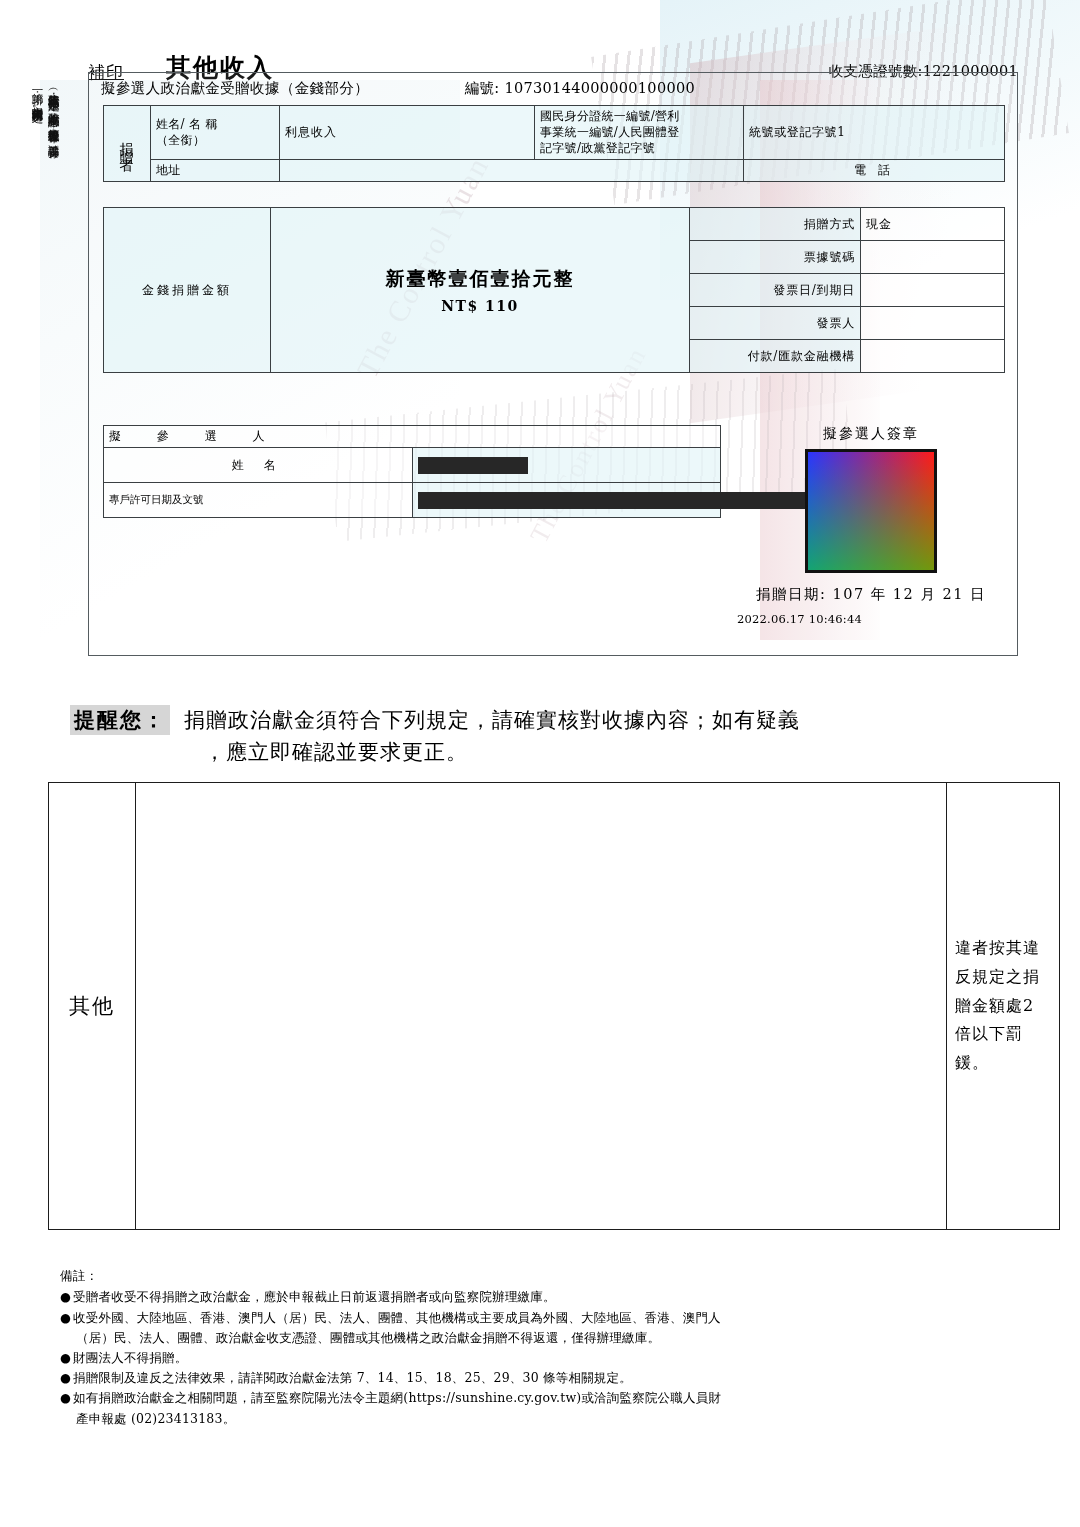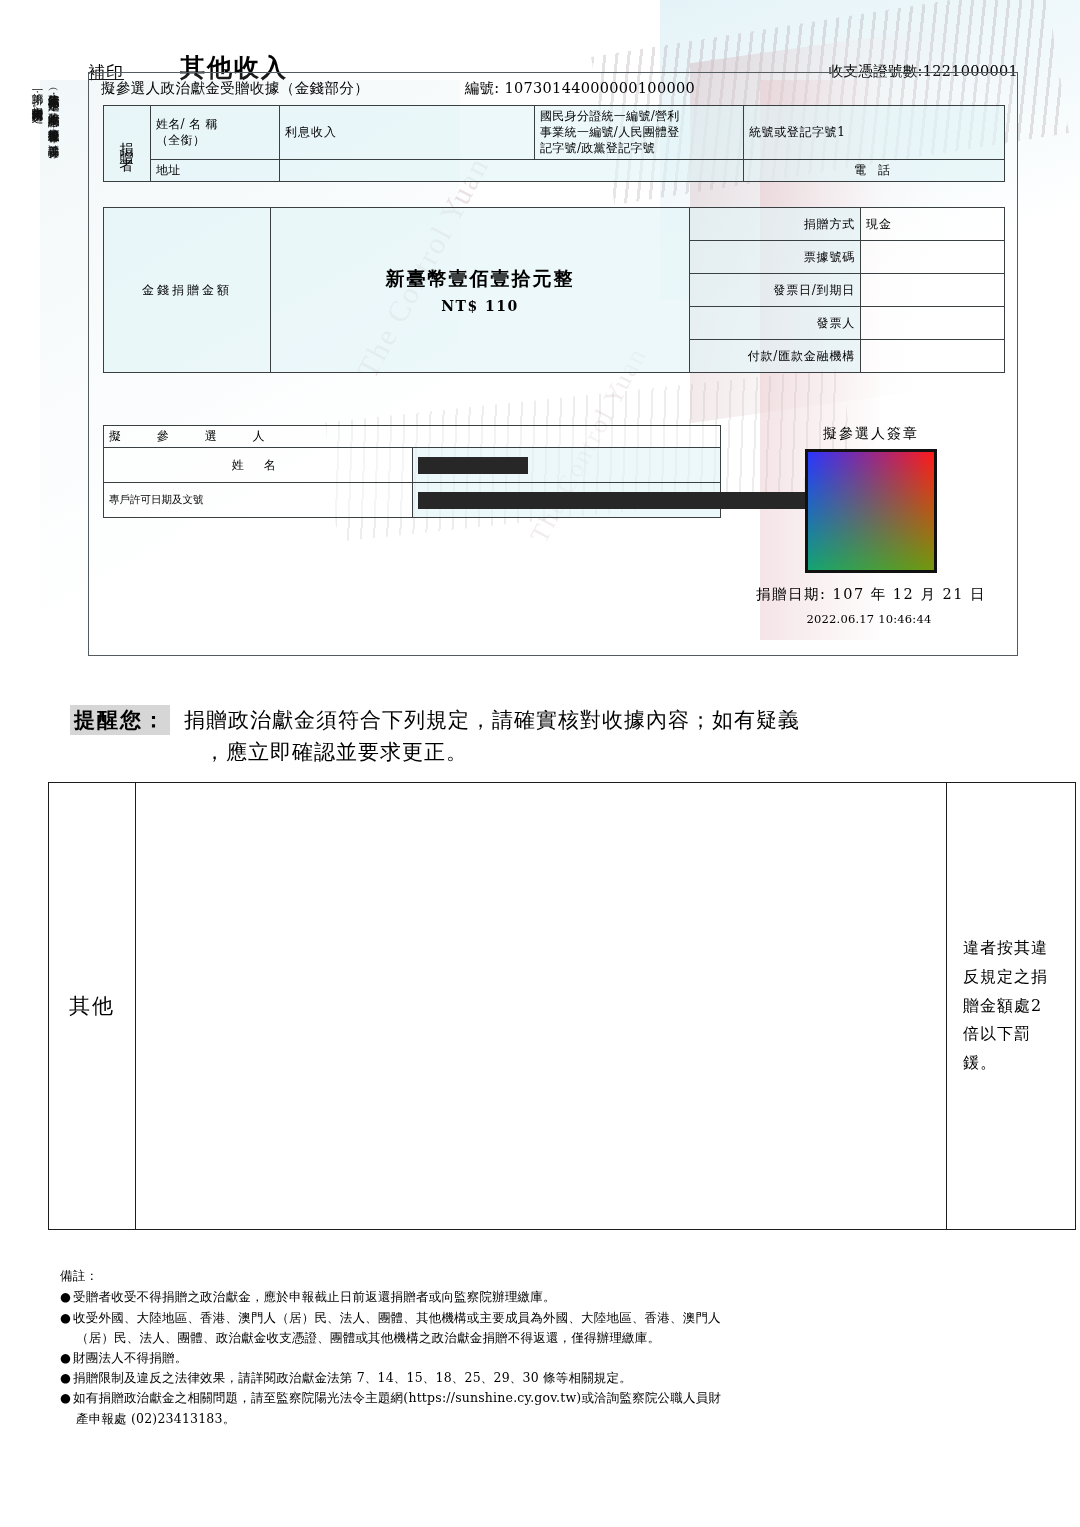--- a/index.html
+++ b/index.html
@@ -78,21 +78,21 @@
   .receipt{
     position:absolute;left:88px;top:72px;width:930px;height:584px;
     border:1.6px solid #555c60;
     box-sizing:border-box;
     background:rgba(255,255,255,.10);
   }
   .rc-title{
     position:absolute;left:88px;top:44px;width:930px;height:40px;
     display:flex;align-items:flex-end;
   }
-  .rc-title .reprint{font-size:17px;margin-right:56px;letter-spacing:1px;text-decoration:underline;}
+  .rc-title .reprint{font-size:17px;margin-right:42px;letter-spacing:1px;text-decoration:underline;}
   .rc-title .big{font-size:25px;font-weight:bold;letter-spacing:2px;}
   .rc-title .voucher{
     margin-left:auto;font-size:14.5px;letter-spacing:.3px;padding-bottom:3px;
     font-family:"DejaVu Serif","Liberation Serif",serif;
   }
 
   .rc-head{
     position:absolute;left:0;top:0;width:100%;height:30px;
     display:flex;align-items:center;box-sizing:border-box;padding:0 12px;
   }
@@ -142,21 +142,21 @@
   }
   .sign .s-title{font-size:14px;letter-spacing:2px;margin-bottom:6px;}
   .sign .stamp{
     width:132px;height:124px;margin:0 auto;
     border:3px solid #111;box-sizing:border-box;
     background:
       linear-gradient(to bottom, rgba(255,0,0,0) 0%, rgba(0,255,0,.55) 100%),
       linear-gradient(to right, #2b35ff 0%, #ff1a1a 100%);
   }
   .sign .date{font-size:14.5px;letter-spacing:1.5px;margin-top:12px;}
-  .sign .ts{font-size:11.5px;letter-spacing:.2px;margin-top:8px;text-align:center;padding-right:4px;
+  .sign .ts{font-size:11.5px;letter-spacing:.2px;margin-top:8px;text-align:left;padding-right:4px;
     font-family:"DejaVu Serif","Liberation Serif",serif;}
 
   
   .reminder{position:absolute;left:70px;top:705px;width:960px;}
   .reminder .row{display:flex;align-items:flex-start;}
   .reminder .tag{
     background:#d6d6d6;font-size:21px;font-weight:bold;letter-spacing:2px;
     padding:1px 4px;white-space:nowrap;
   }
   .reminder .txt{
@@ -167,21 +167,21 @@
   
   .rules{
     position:absolute;left:48px;top:782px;width:988px;height:448px;
     border-collapse:collapse;table-layout:fixed;
   }
   .rules td{border:1.6px solid #1d1d1d;vertical-align:middle;}
   .rules .c1{width:84px;text-align:center;font-size:21px;letter-spacing:2px;}
   .rules .c2{width:808px;}
   .rules .c3{
     width:96px;font-size:16px;letter-spacing:1px;line-height:1.8;
-    padding:6px 16px;vertical-align:middle;margin-top:32px;
+    padding:6px 8px;vertical-align:middle;margin-top:32px;
   }
 
   
   .notes{position:absolute;left:60px;top:1266px;width:980px;
     font-size:12.5px;line-height:1.55;letter-spacing:.2px;}
   .notes .ttl{margin-bottom:2px;}
   .notes .li{display:flex;margin-bottom:1px;}
   .notes .li .b{margin-right:2px;}
   .notes .li .t{flex:1;}
   .notes .sub{padding-left:16px;}

